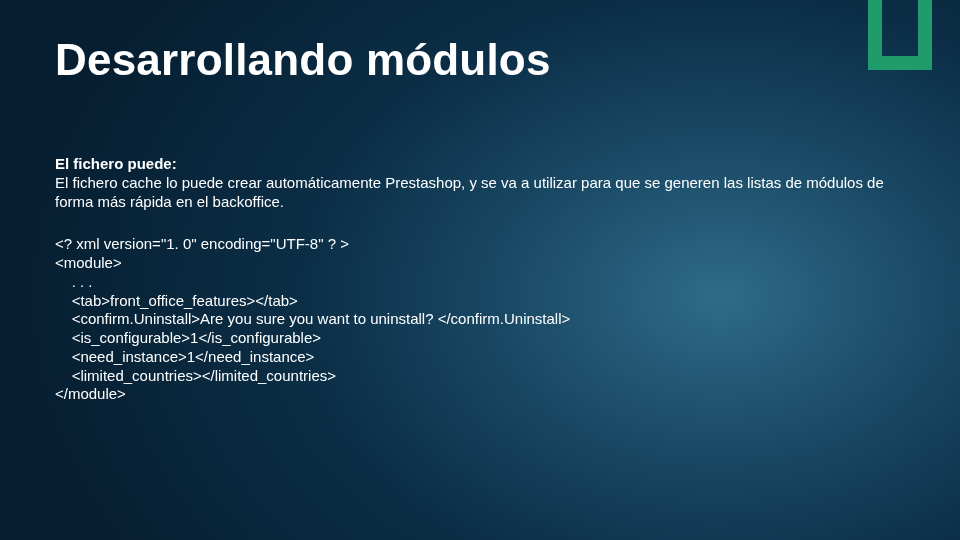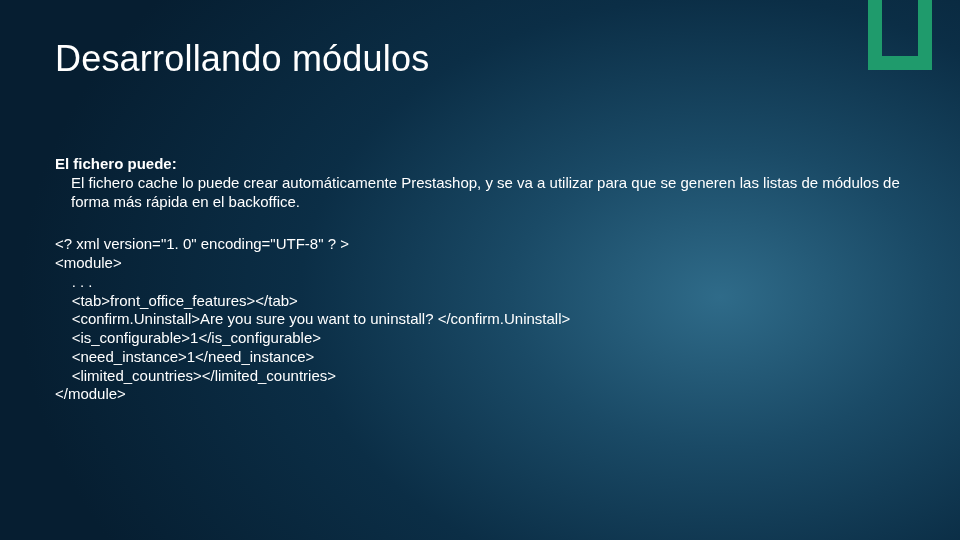--- a/index.html
+++ b/index.html
@@ -23,42 +23,42 @@
     right: 28px;
     width: 64px;
     height: 70px;
     box-sizing: border-box;
     border-left: 14px solid #1f9b6c;
     border-right: 14px solid #1f9b6c;
     border-bottom: 14px solid #1f9b6c;
   }
   .title {
     position: absolute;
-    top: 14px;
+    top: 6px;
     left: 55px;
-    font-size: 36px;
-    font-weight: 400;
+    font-size: 44px;
+    font-weight: 700;
     color: #ffffff;
     letter-spacing: 0.2px;
   }
   .body {
     position: absolute;
     top: 155px;
     left: 55px;
     right: 40px;
     font-size: 15px;
     line-height: 1.25;
     color: #ffffff;
   }
   .subtitle {
     font-weight: bold;
     margin: 0;
   }
   .description {
-    margin: 0 0 24px 16px;
+    margin: 0 0 24px 0;
   }
   .code {
     white-space: pre;
     font-family: Arial, Helvetica, sans-serif;
     font-size: 15px;
     line-height: 1.25;
   }
 </style>
 </head>
 <body>

